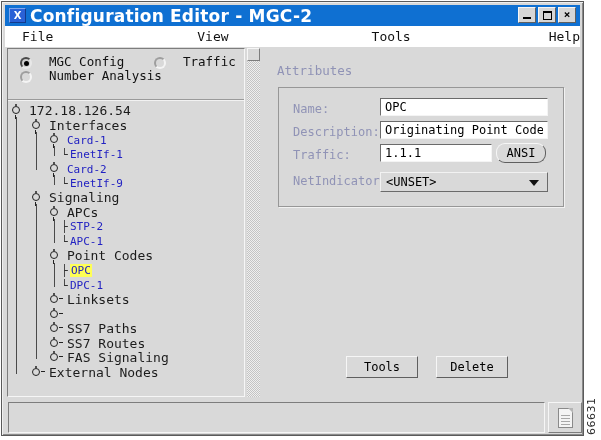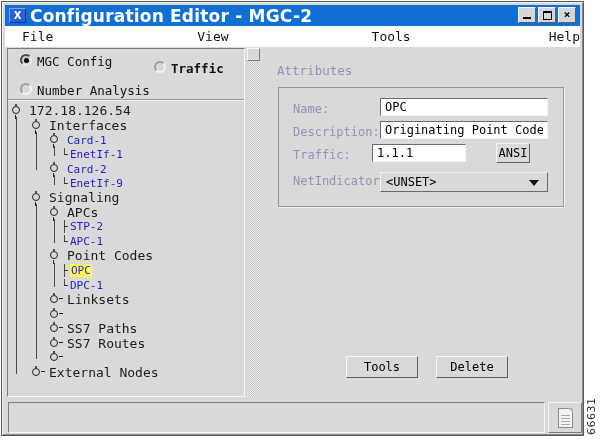--- a/index.html
+++ b/index.html
@@ -29,21 +29,21 @@
 
   .menubar { position:absolute; left:3px; top:24px; right:3px; height:21px; background:#ffffff;
              display:flex; align-items:center; font-size:13px; color:#111;justify-content:space-between; }
   .menu-item { cursor:default; }
 
   
   .left-panel { position:absolute; left:5px; top:46px; width:238px; height:349px; background:#d9d9d9;
                 border:1px solid; border-color:#7d7d7d #f6f6f6 #f6f6f6 #7d7d7d; }
   .radio-area { position:relative; height:51px; border-bottom:1px solid #9a9a9a;
                 box-shadow:0 1px 0 #f2f2f2; }
-  .radio-row { position:absolute; display:flex; align-items:flex-start; gap:5px; font-size:12.5px; color:#111; }
+  .radio-row { position:absolute; display:flex; align-items:flex-end; gap:17px; font-size:12.5px; color:#111; }
   .radio-circle { width:12px; height:12px; border-radius:50%; background:#d9d9d9; position:relative;
                   border:2px solid; border-color:#9e9e9e #f4f4f4 #f4f4f4 #9e9e9e; }
   .radio-circle.sel { border-color:#4a4a4a #e8e8e8 #e8e8e8 #4a4a4a; background:#cccccc; }
   .radio-circle.sel::after { content:""; position:absolute; left:1.5px; top:1.5px; width:5px; height:5px;
                              border-radius:50%; background:#000; }
 
   .tree { position:relative; height:296px; overflow:hidden; padding-top:4px; }
   .tree-row { height:14.55px; line-height:14.55px; white-space:nowrap; color:#1c1c1c; font-size:13px; }
   .tree-row.link { font-size:11px; color:#2222c2; }
   .tree-label.hl { background:#ffff55; padding:0 1px; }
@@ -70,21 +70,21 @@
   .right-panel { position:absolute; left:258px; top:46px; width:323px; height:349px; }
   .attr-title { position:absolute; left:17px; top:15px; font-size:12.5px; color:#9093b6; }
   .groupbox { position:absolute; left:18px; top:39px; width:286px; height:120px;
               border:1px solid #979797; box-shadow:1px 1px 0 #f2f2f2; }
   .field-label { position:absolute; font-size:12px; color:#9093b6; }
   .tfield { position:absolute; height:18px; background:#ffffff; border:1px solid;
             border-color:#6b6b6b #f4f4f4 #f4f4f4 #6b6b6b; font-size:12px; color:#000;
             font-family:"DejaVu Sans Mono",monospace; padding:0 4px; outline:none; }
   .btn { background:#d9d9d9; border:1px solid; border-color:#f6f6f6 #5f5f5f #5f5f5f #f6f6f6;
          font-size:12px; color:#000; text-align:center; font-family:"DejaVu Sans Mono",monospace; }
-  .ansi-btn { position:absolute; width:34px; height:20px; line-height:18px; }
+  .ansi-btn { position:absolute; width:50px; height:20px; line-height:18px;border-radius:9px; }
   .combo { position:absolute; height:20px; background:#d9d9d9; border:1px solid;
            border-color:#f2f2f2 #6b6b6b #6b6b6b #f2f2f2; font-size:12px; color:#000;
            line-height:18px; padding-left:5px; }
   .combo-arrow { position:absolute; right:8px; top:7px; width:0; height:0;
                  border-left:5px solid transparent; border-right:5px solid transparent;
                  border-top:6px solid #111; }
   .action-btn { position:absolute; width:72px; height:22px; line-height:20px; }
 
   
   .status-field { position:absolute; left:6px; top:400px; width:537px; height:31px; background:#d9d9d9;
@@ -128,25 +128,25 @@
         <span class="menu-item" style="margin-left: 31px;">Tools</span>
         <span class="menu-item" style="margin-left: 26px;">Help</span>
       </div>
 
     <div class="left-panel">
       <div class="radio-area" id="radio-area">
           <div class="radio-row" style="left: 12px; top: 5px;">
             <span class="radio-circle sel"></span>
             <span>MGC Config</span>
           </div>
-          <div class="radio-row" style="left: 146px; top: 12px; font-weight: bold;">
+          <div class="radio-row" style="left: 146px; top: 5px;">
             <span class="radio-circle"></span>
             <span>Traffic</span>
           </div>
-          <div class="radio-row" style="left: 12px; top: 34px;">
+          <div class="radio-row" style="left: 12px; top: 19px;">
             <span class="radio-circle"></span>
             <span>Number Analysis</span>
           </div>
         </div>
       <div class="tree" id="tree">
           <div class="tree-row" style="padding-left: 3px;"><span class="node-icon expanded"><span class="dot"></span><span class="ring"></span><span class="stem"></span></span><span class="tree-label">172.18.126.54</span></div>
           <div class="tree-row" style="padding-left: 23px;"><span class="node-icon expanded"><span class="dot"></span><span class="ring"></span><span class="stem"></span></span><span class="tree-label">Interfaces</span></div>
           <div class="tree-row link" style="padding-left: 41px;"><span class="node-icon expanded"><span class="dot"></span><span class="ring"></span><span class="stem"></span></span><span class="tree-label">Card-1</span></div>
           <div class="tree-row link" style="padding-left: 53px;"><span class="tree-prefix">└</span><span class="tree-label">EnetIf-1</span></div>
           <div class="tree-row link" style="padding-left: 41px;"><span class="node-icon expanded"><span class="dot"></span><span class="ring"></span><span class="stem"></span></span><span class="tree-label">Card-2</span></div>
@@ -155,21 +155,21 @@
           <div class="tree-row" style="padding-left: 41px;"><span class="node-icon expanded"><span class="dot"></span><span class="ring"></span><span class="stem"></span></span><span class="tree-label">APCs</span></div>
           <div class="tree-row link" style="padding-left: 53px;"><span class="tree-prefix">├</span><span class="tree-label">STP-2</span></div>
           <div class="tree-row link" style="padding-left: 53px;"><span class="tree-prefix">└</span><span class="tree-label">APC-1</span></div>
           <div class="tree-row" style="padding-left: 41px;"><span class="node-icon expanded"><span class="dot"></span><span class="ring"></span><span class="stem"></span></span><span class="tree-label">Point Codes</span></div>
           <div class="tree-row link" style="padding-left: 53px;"><span class="tree-prefix">├</span><span class="tree-label hl">OPC</span></div>
           <div class="tree-row link" style="padding-left: 53px;"><span class="tree-prefix">└</span><span class="tree-label">DPC-1</span></div>
           <div class="tree-row" style="padding-left: 41px;"><span class="node-icon collapsed"><span class="dot"></span><span class="ring"></span><span class="stem"></span></span><span class="tree-label">Linksets</span></div>
           <div class="tree-row" style="padding-left: 41px;"><span class="node-icon collapsed"><span class="dot"></span><span class="ring"></span><span class="stem"></span></span></div>
           <div class="tree-row" style="padding-left: 41px;"><span class="node-icon collapsed"><span class="dot"></span><span class="ring"></span><span class="stem"></span></span><span class="tree-label">SS7 Paths</span></div>
           <div class="tree-row" style="padding-left: 41px;"><span class="node-icon collapsed"><span class="dot"></span><span class="ring"></span><span class="stem"></span></span><span class="tree-label">SS7 Routes</span></div>
-          <div class="tree-row" style="padding-left: 41px;"><span class="node-icon collapsed"><span class="dot"></span><span class="ring"></span><span class="stem"></span></span></div>
+          <div class="tree-row" style="padding-left: 41px;"><span class="node-icon collapsed"><span class="dot"></span><span class="ring"></span><span class="stem"></span></span><span class="tree-label">FAS Signaling</span></div>
           <div class="tree-row" style="padding-left: 23px;"><span class="node-icon collapsed"><span class="dot"></span><span class="ring"></span><span class="stem"></span></span><span class="tree-label">External Nodes</span></div>
           <div class="vline" style="left: 8px; top: 17px; height: 256.9px;"></div>
           <div class="vline" style="left: 28px; top: 31.55px; height: 38.65px;"></div>
           <div class="vline" style="left: 28px; top: 104.3px; height: 155.05px;"></div>
           <div class="vline" style="left: 46px; top: 46.1px; height: 9.55px;"></div>
           <div class="vline" style="left: 46px; top: 75.2px; height: 9.55px;"></div>
           <div class="vline" style="left: 46px; top: 118.85px; height: 24.1px;"></div>
           <div class="vline" style="left: 46px; top: 162.5px; height: 24.1px;"></div>
         </div>
     </div>
@@ -179,21 +179,21 @@
     </div>
 
     <div class="right-panel">
       <div class="attr-title">Attributes</div>
       <div class="groupbox" id="groupbox">
           <div class="field-label" style="left: 14px; top: 14px;">Name:</div>
           <input class="tfield" value="OPC" style="left: 101px; top: 10px; width: 168px;">
           <div class="field-label" style="left: 14px; top: 37px;">Description:</div>
           <input class="tfield" value="Originating Point Code" style="left: 101px; top: 33px; width: 168px;">
           <div class="field-label" style="left: 14px; top: 60px;">Traffic:</div>
-          <input class="tfield" value="1.1.1" style="left: 93px; top: 56px; width: 94px;">
+          <input class="tfield" value="1.1.1" style="left: 101px; top: 56px; width: 112px;">
           <div class="btn ansi-btn" style="left: 217px; top: 55px;">ANSI</div>
           <div class="field-label" style="left: 14px; top: 86px;">NetIndicator:</div>
           <div class="combo" style="left: 101px; top: 84px; width: 168px;"><span>&lt;UNSET&gt;</span><span class="combo-arrow"></span></div>
         </div>
       <div id="action-buttons">
           <div class="btn action-btn" style="left: 86px; top: 308px;">Tools</div>
           <div class="btn action-btn" style="left: 176px; top: 308px;">Delete</div>
         </div>
     </div>
 

